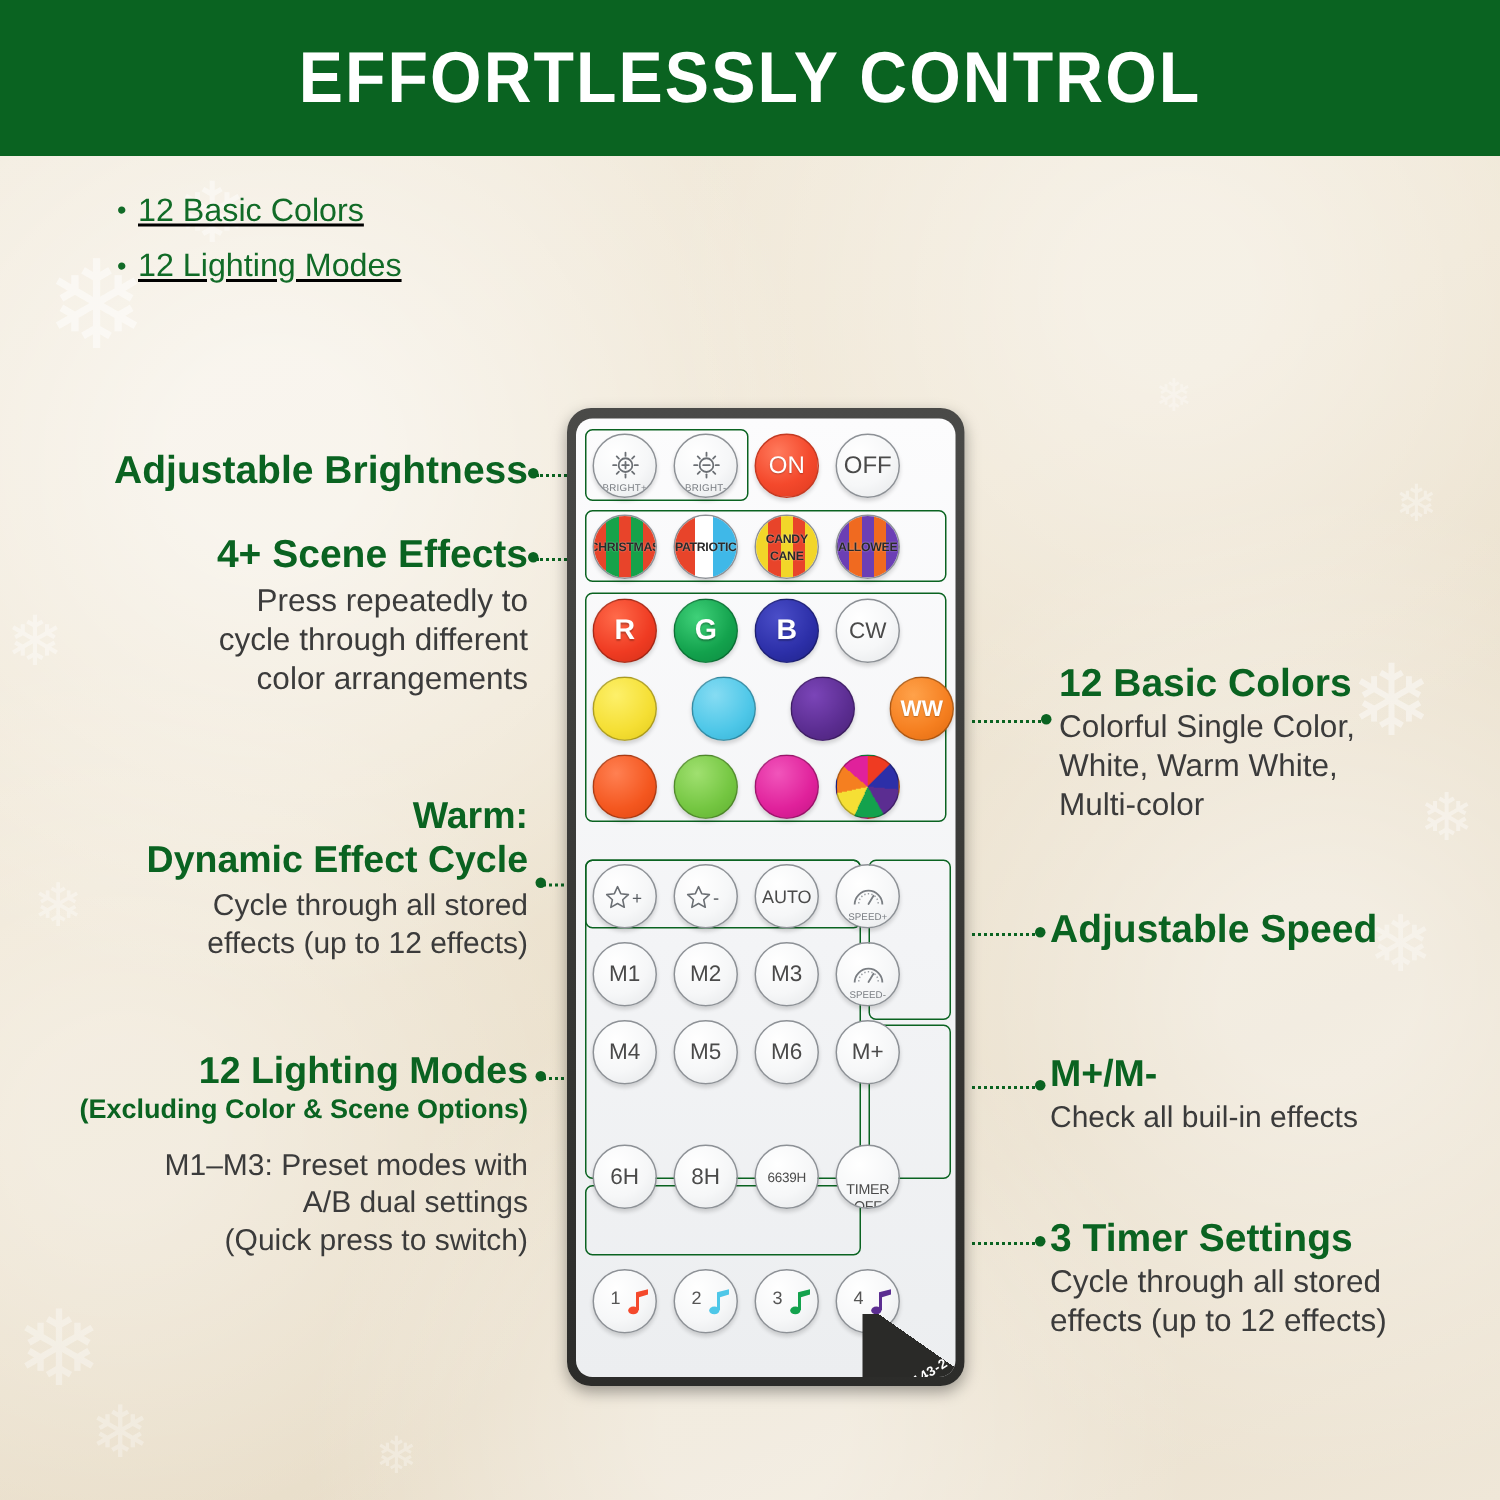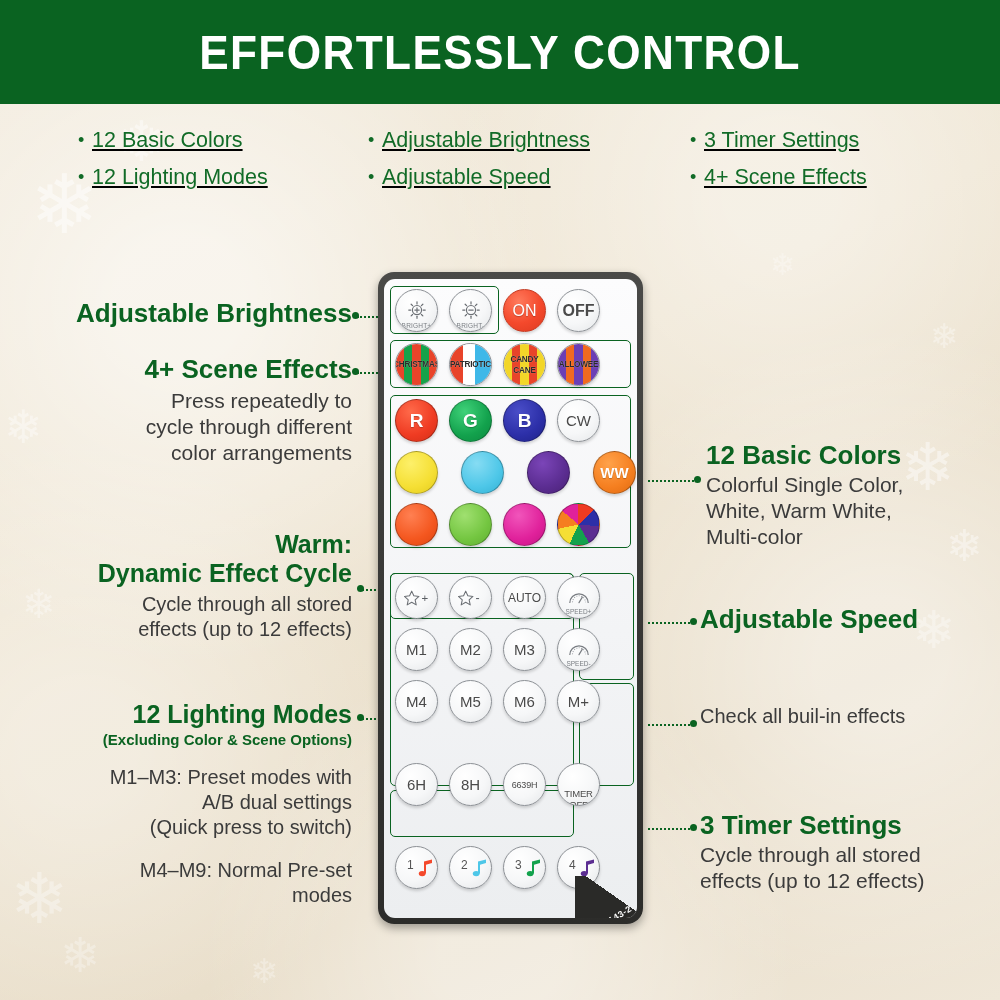--- a/index.html
+++ b/index.html
@@ -83,21 +83,21 @@
     box-sizing:border-box;
     overflow:hidden;
   }
   .btn.small-lbl{font-size:10.5px;}
   .btn.tiny-lbl{font-size:9px;letter-spacing:-.2px;}
   .btn.col{font-size:19px;font-weight:bold;color:#ffffff;border:1.2px solid rgba(0,0,0,.28);
     text-shadow:0 1px 1px rgba(0,0,0,.25);}
   .btn.col.plain{font-size:0;}
   .btn.on{background:radial-gradient(circle at 36% 28%,#ff7a5c 0%,#f4492c 55%,#dd3a20 100%);
     color:#fff;font-size:16px;border:1.2px solid #c43a22;text-shadow:0 1px 1px rgba(0,0,0,.25);}
-  .btn.off{font-size:16px;font-weight:bold;}
+  .btn.off{font-size:16px;}
 
   .sceneb{font-size:8.2px;font-weight:bold;letter-spacing:-.2px;line-height:9px;text-align:center;
     color:#2a2a2a;text-shadow:0 0 1px rgba(255,255,255,.6);}
   .stripes{position:absolute;inset:0;}
   .sceneb .lbl{position:relative;z-index:2;padding:0 1px;}
 
   .twoline{line-height:11px;text-align:center;}
 
   
   .hl{position:absolute;border:1.6px solid #0a6321;border-radius:5px;box-sizing:border-box;pointer-events:none;}
@@ -111,21 +111,21 @@
   .ann .ttl{color:#0a6321;font-weight:bold;font-family:"Liberation Sans", sans-serif;}
   .ann .sub{color:#3b3b3b;font-family:"Liberation Sans", sans-serif;}
 
   .t-left{text-align:right;}
   .t-right{text-align:left;}
 
   .s26{font-size:26px;line-height:30px;}
   .s25{font-size:25px;line-height:29px;}
   .s21{font-size:21px;line-height:26px;}
   .s20{font-size:20px;line-height:25px;}
-  .s15{font-size:15px;line-height:19px;}
+  .s15{font-size:18px;line-height:19px;}
 </style>
 </head>
 <body>
 
 <div id="stage">
 
   <div class="bg">
     <span class="snow" style="left:30px;top:60px;font-size:82px;opacity:.5;">❄</span>
     <span class="snow" style="left:118px;top:10px;font-size:56px;opacity:.45;">❄</span>
     <span class="snow" style="left:4px;top:300px;font-size:46px;opacity:.4;">❄</span>
@@ -143,28 +143,20 @@
 
   <div class="header">
     <h1>EFFORTLESSLY CONTROL</h1>
   </div>
 
   <div class="bullets">
     <div class="bcol c1">
       <div class="bli"><span class="dot">•</span><span>12 Basic Colors</span></div>
       <div class="bli"><span class="dot">•</span><span>12 Lighting Modes</span></div>
     </div>
-    <div class="bcol c2">
-      <div class="bli"><span class="dot">•</span><span>Adjustable Brightness</span></div>
-      <div class="bli"><span class="dot">•</span><span>Adjustable Speed</span></div>
-    </div>
-    <div class="bcol c3">
-      <div class="bli"><span class="dot">•</span><span>3 Timer Settings</span></div>
-      <div class="bli"><span class="dot">•</span><span>4+ Scene Effects</span></div>
-    </div>
   </div>
 
   <div class="ann t-left" style="left:30px;top:298px;width:322px;">
     <div class="ttl s26">Adjustable Brightness</div>
   </div>
 
   <div class="ann t-left" style="left:30px;top:354px;width:322px;">
     <div class="ttl s26">4+ Scene Effects</div>
     <div class="sub s21" style="white-space:pre-line;margin-top:4px;">Press repeatedly to
 cycle through different
@@ -177,36 +169,35 @@
     <div class="sub s20" style="white-space:pre-line;margin-top:4px;">Cycle through all stored
 effects (up to 12 effects)</div>
   </div>
 
   <div class="ann t-left" style="left:30px;top:700px;width:322px;">
     <div class="ttl s25">12 Lighting Modes</div>
     <div class="ttl s15" style="margin-top:1px;">(Excluding Color &amp; Scene Options)</div>
     <div class="sub s20" style="white-space:pre-line;margin-top:16px;">M1–M3: Preset modes with
 A/B dual settings
 (Quick press to switch)</div>
-    <div class="sub s20" style="white-space:pre-line;margin-top:18px;">M4–M9: Normal Pre-set
-modes</div>
   </div>
 
   <div class="ann t-right" style="left:706px;top:440px;width:286px;">
     <div class="ttl s26">12 Basic Colors</div>
     <div class="sub s21" style="white-space:pre-line;margin-top:2px;">Colorful Single Color,
 White, Warm White,
 Multi-color</div>
   </div>
 
   <div class="ann t-right" style="left:700px;top:604px;width:292px;">
     <div class="ttl s26">Adjustable Speed</div>
   </div>
 
   <div class="ann t-right" style="left:700px;top:702px;width:292px;">
+    <div class="ttl s25">M+/M-</div>
     <div class="sub s20" style="margin-top:2px;">Check all buil-in effects</div>
   </div>
 
   <div class="ann t-right" style="left:700px;top:810px;width:296px;">
     <div class="ttl s26">3 Timer Settings</div>
     <div class="sub s21" style="white-space:pre-line;margin-top:2px;">Cycle through all stored
 effects (up to 12 effects)</div>
   </div>
 
   <div class="conn" style="left:357px;top:316px;width:45px;"></div>

